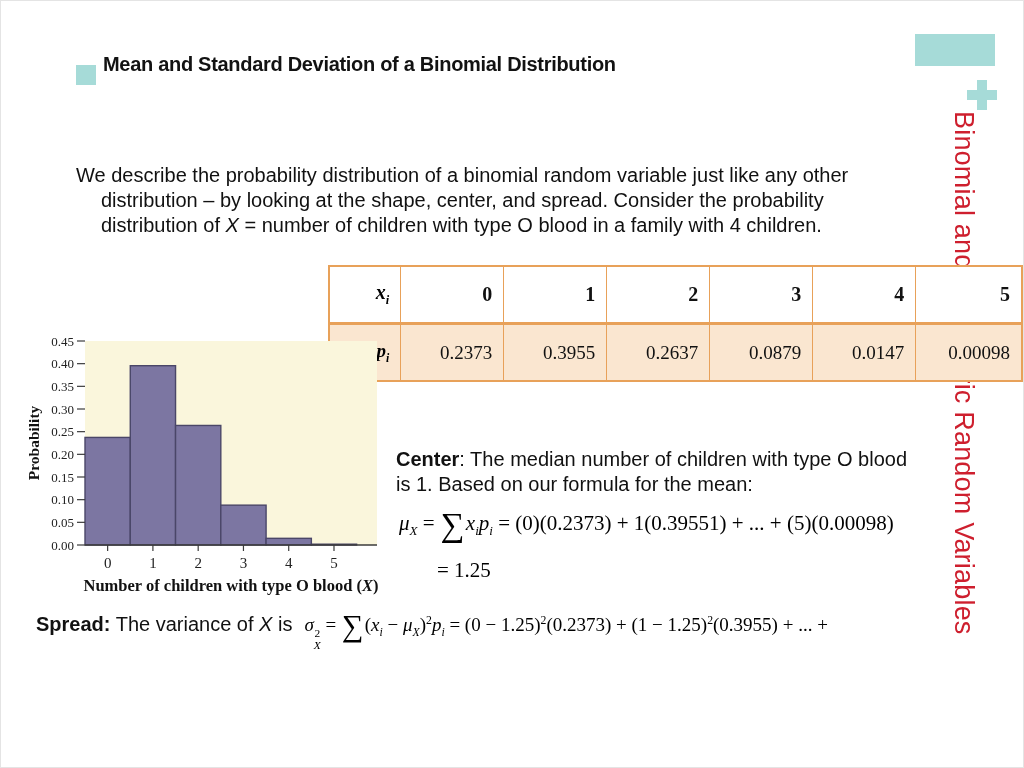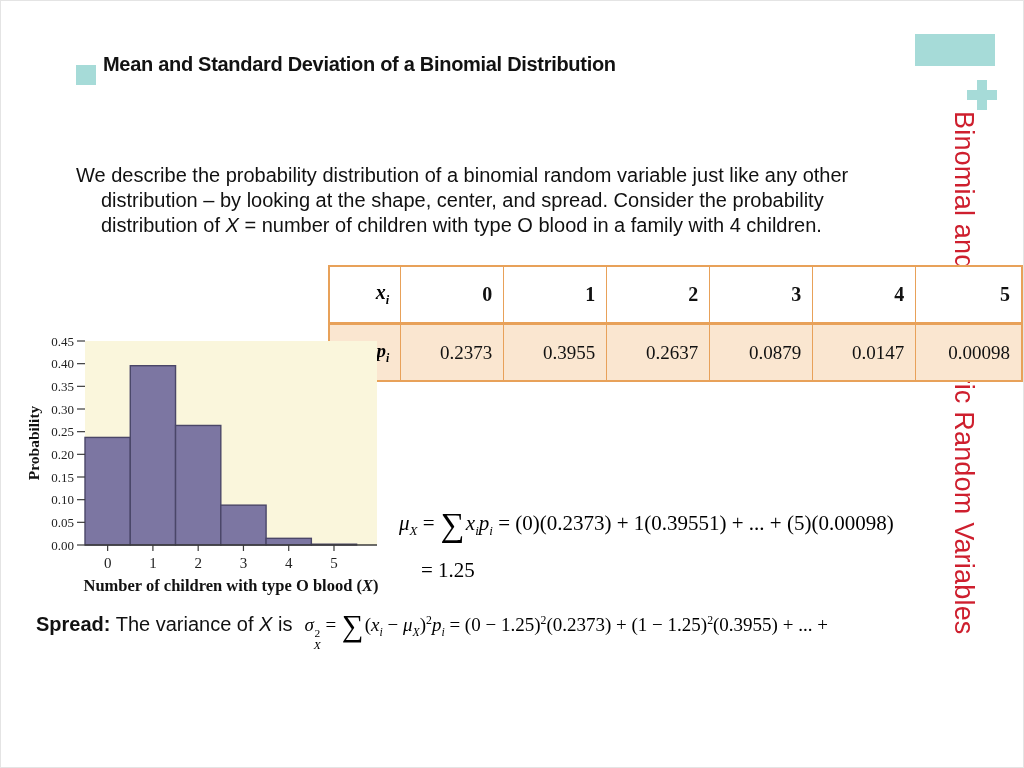--- a/index.html
+++ b/index.html
@@ -50,21 +50,21 @@
   .math{font-family:"Liberation Serif",serif;white-space:nowrap;color:#000;}
   .math i{font-style:italic;}
   .math sub,.math sup{font-size:0.62em;}
   .math .sum{font-size:1.6em;font-style:normal;vertical-align:-0.18em;line-height:0;padding:0 1px;}
   .math .stk{display:inline-flex;flex-direction:column;align-items:center;
         font-size:0.6em;line-height:1.05;vertical-align:-0.5em;}
   .math .sqrt-sign{font-style:normal;}
   .math .sqrt-bar{border-top:1.6px solid #000;margin-left:-1px;padding:0 3px 0 2px;}
 
   .mean-f1{left:398px;top:510px;font-size:21px;}
-  .mean-f2{left:420px;top:557px;font-size:21px;}
+  .mean-f2{left:436px;top:557px;font-size:21px;}
 
   .spread-line{left:35px;top:612px;width:960px;white-space:nowrap;font-size:20px;}
   .spread-line .math{font-size:19px;margin-left:12px;}
   .variance-f2{left:340px;top:656px;font-size:21px;}
 
   .sd-line{left:128px;top:706px;white-space:nowrap;font-size:20px;}
   .sd-line .math{font-size:21px;margin-left:16px;}
 
   .b{font-weight:700;}
 </style>
@@ -148,20 +148,21 @@
         <text x="218.4496124031008" y="235" text-anchor="middle" font-size="15" font-family="&quot;Liberation Serif&quot;, serif" fill="#222">3</text>
         <line x1="263.72093023255815" x2="263.72093023255815" y1="212" y2="218" stroke="#3b3b3b" stroke-width="1.2"></line>
         <text x="263.72093023255815" y="235" text-anchor="middle" font-size="15" font-family="&quot;Liberation Serif&quot;, serif" fill="#222">4</text>
         <line x1="308.9922480620155" x2="308.9922480620155" y1="212" y2="218" stroke="#3b3b3b" stroke-width="1.2"></line>
         <text x="308.9922480620155" y="235" text-anchor="middle" font-size="15" font-family="&quot;Liberation Serif&quot;, serif" fill="#222">5</text>
         <text x="206" y="258" text-anchor="middle" font-size="16.5" font-weight="bold" font-family="&quot;Liberation Serif&quot;, serif" fill="#111"><tspan>Number of children with type O blood (</tspan><tspan font-style="italic">X</tspan><tspan>)</tspan></text>
         <text x="14" y="110" transform="rotate(-90 14 110)" text-anchor="middle" font-size="15.5" font-weight="bold" font-family="&quot;Liberation Serif&quot;, serif" fill="#111">Probability</text>
       </svg></div>
 
 
+  <div class="abs center-block"><span class="b">Center</span><span>: The median number of children with type O blood is 1.  Based on our formula for the mean:</span></div>
 
   <div class="abs mean-f1 math"><i>μ</i><sub><i>X</i></sub> = <span class="sum">∑</span><i>x</i><sub><i>i</i></sub><i>p</i><sub><i>i</i></sub> = (0)(0.2373) + 1(0.39551) + ... + (5)(0.00098)</div>
   <div class="abs mean-f2 math">= 1.25</div>
 
   <div class="abs spread-line"><span class="b">Spread:</span><span> The variance of </span><i>X</i><span> is</span><span class="math"><i>σ</i><span class="stk">
           <span>2</span>
           <span><i>X</i></span>
         </span> = <span class="sum">∑</span>(<i>x</i><sub><i>i</i></sub> − <i>μ</i><sub><i>X</i></sub>)<sup>2</sup><i>p</i><sub><i>i</i></sub> = (0 − 1.25)<sup>2</sup>(0.2373) + (1 − 1.25)<sup>2</sup>(0.3955) + ... +</span></div>
 
 

